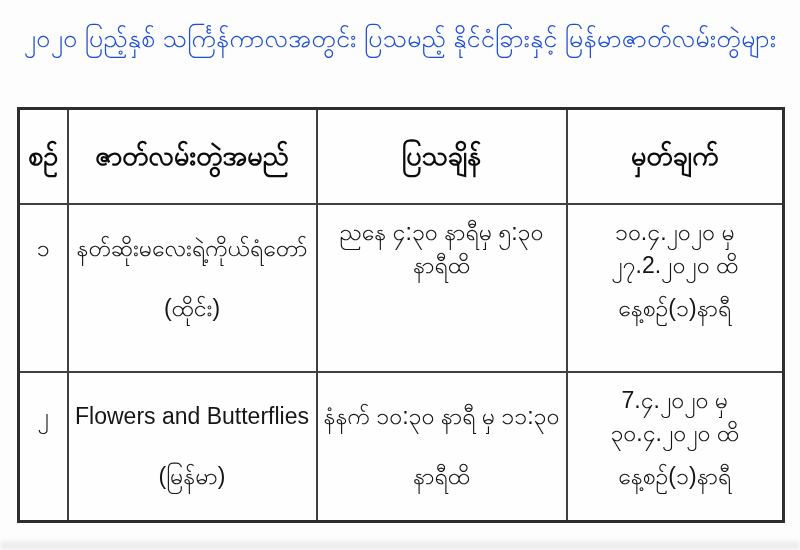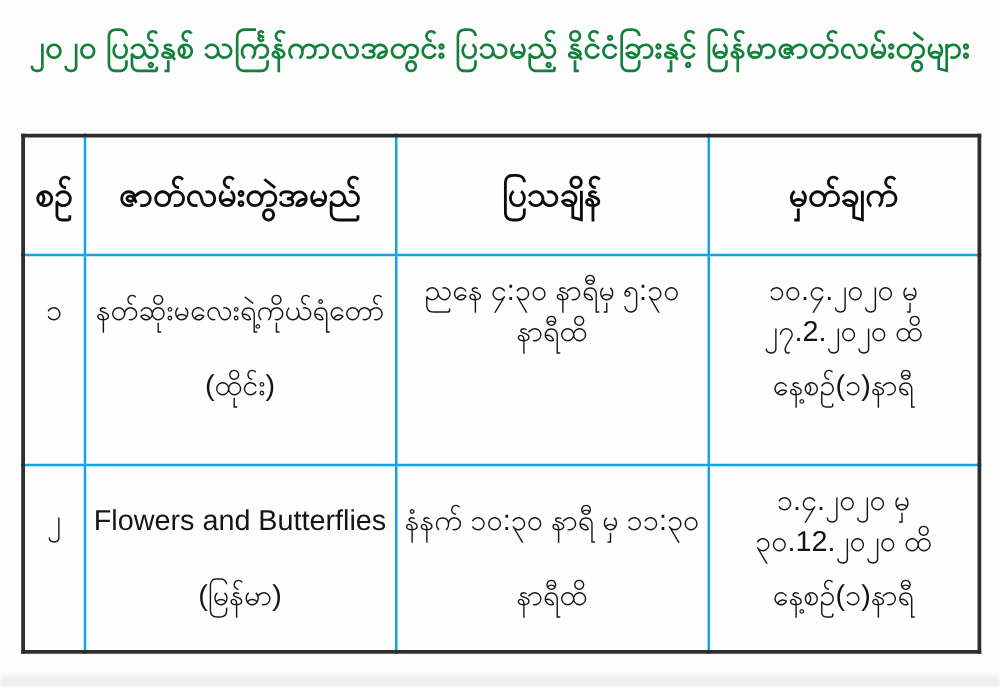--- a/index.html
+++ b/index.html
@@ -16,38 +16,38 @@
     background: #fdfdfd;
     overflow: hidden;
   }
   .doc-title {
     position: absolute;
     top: 20px;
     left: 0;
     width: 100%;
     text-align: center;
     font-size: 25px;
-    font-weight: 700;
-    color: #15803d;
+    font-weight: 400;
+    color: #1d4ed8;
     letter-spacing: 0.3px;
     line-height: 1.5;
   }
   .schedule-table {
     position: absolute;
     left: 17px;
     top: 107px;
     width: 765px;
     border-collapse: collapse;
     table-layout: fixed;
     border: 3px solid #2e2e2e;
     background: #fefefe;
   }
   .schedule-table th,
   .schedule-table td {
-    border: 2px solid #0ea5e9;
+    border: 2px solid #404040;
     overflow: hidden;
   }
   .schedule-table th {
     height: 95px;
     font-size: 27px;
     font-weight: 700;
     color: #0c0c0c;
     text-align: center;
     vertical-align: middle;
     line-height: 1.6;
@@ -125,21 +125,21 @@
         </td>
         <td>
           <div class="line">Flowers and Butterflies</div>
           <div class="line">(မြန်မာ)</div>
         </td>
         <td>
           <div class="line">နံနက် ၁၀:၃၀ နာရီ မှ ၁၁:၃၀</div>
           <div class="line">နာရီထိ</div>
         </td>
         <td>
-          <div class="line">၁.၄.၂၀၂၀ မှ ၃၀.12.၂၀၂၀ ထိ</div>
+          <div class="line">7.၄.၂၀၂၀ မှ ၃၀.၄.၂၀၂၀ ထိ</div>
           <div class="line">နေ့စဉ်(၁)နာရီ</div>
         </td>
       </tr>
     </tbody>
   </table>
 
   <div class="bottom-smudge"></div>
 
 </div>
 

